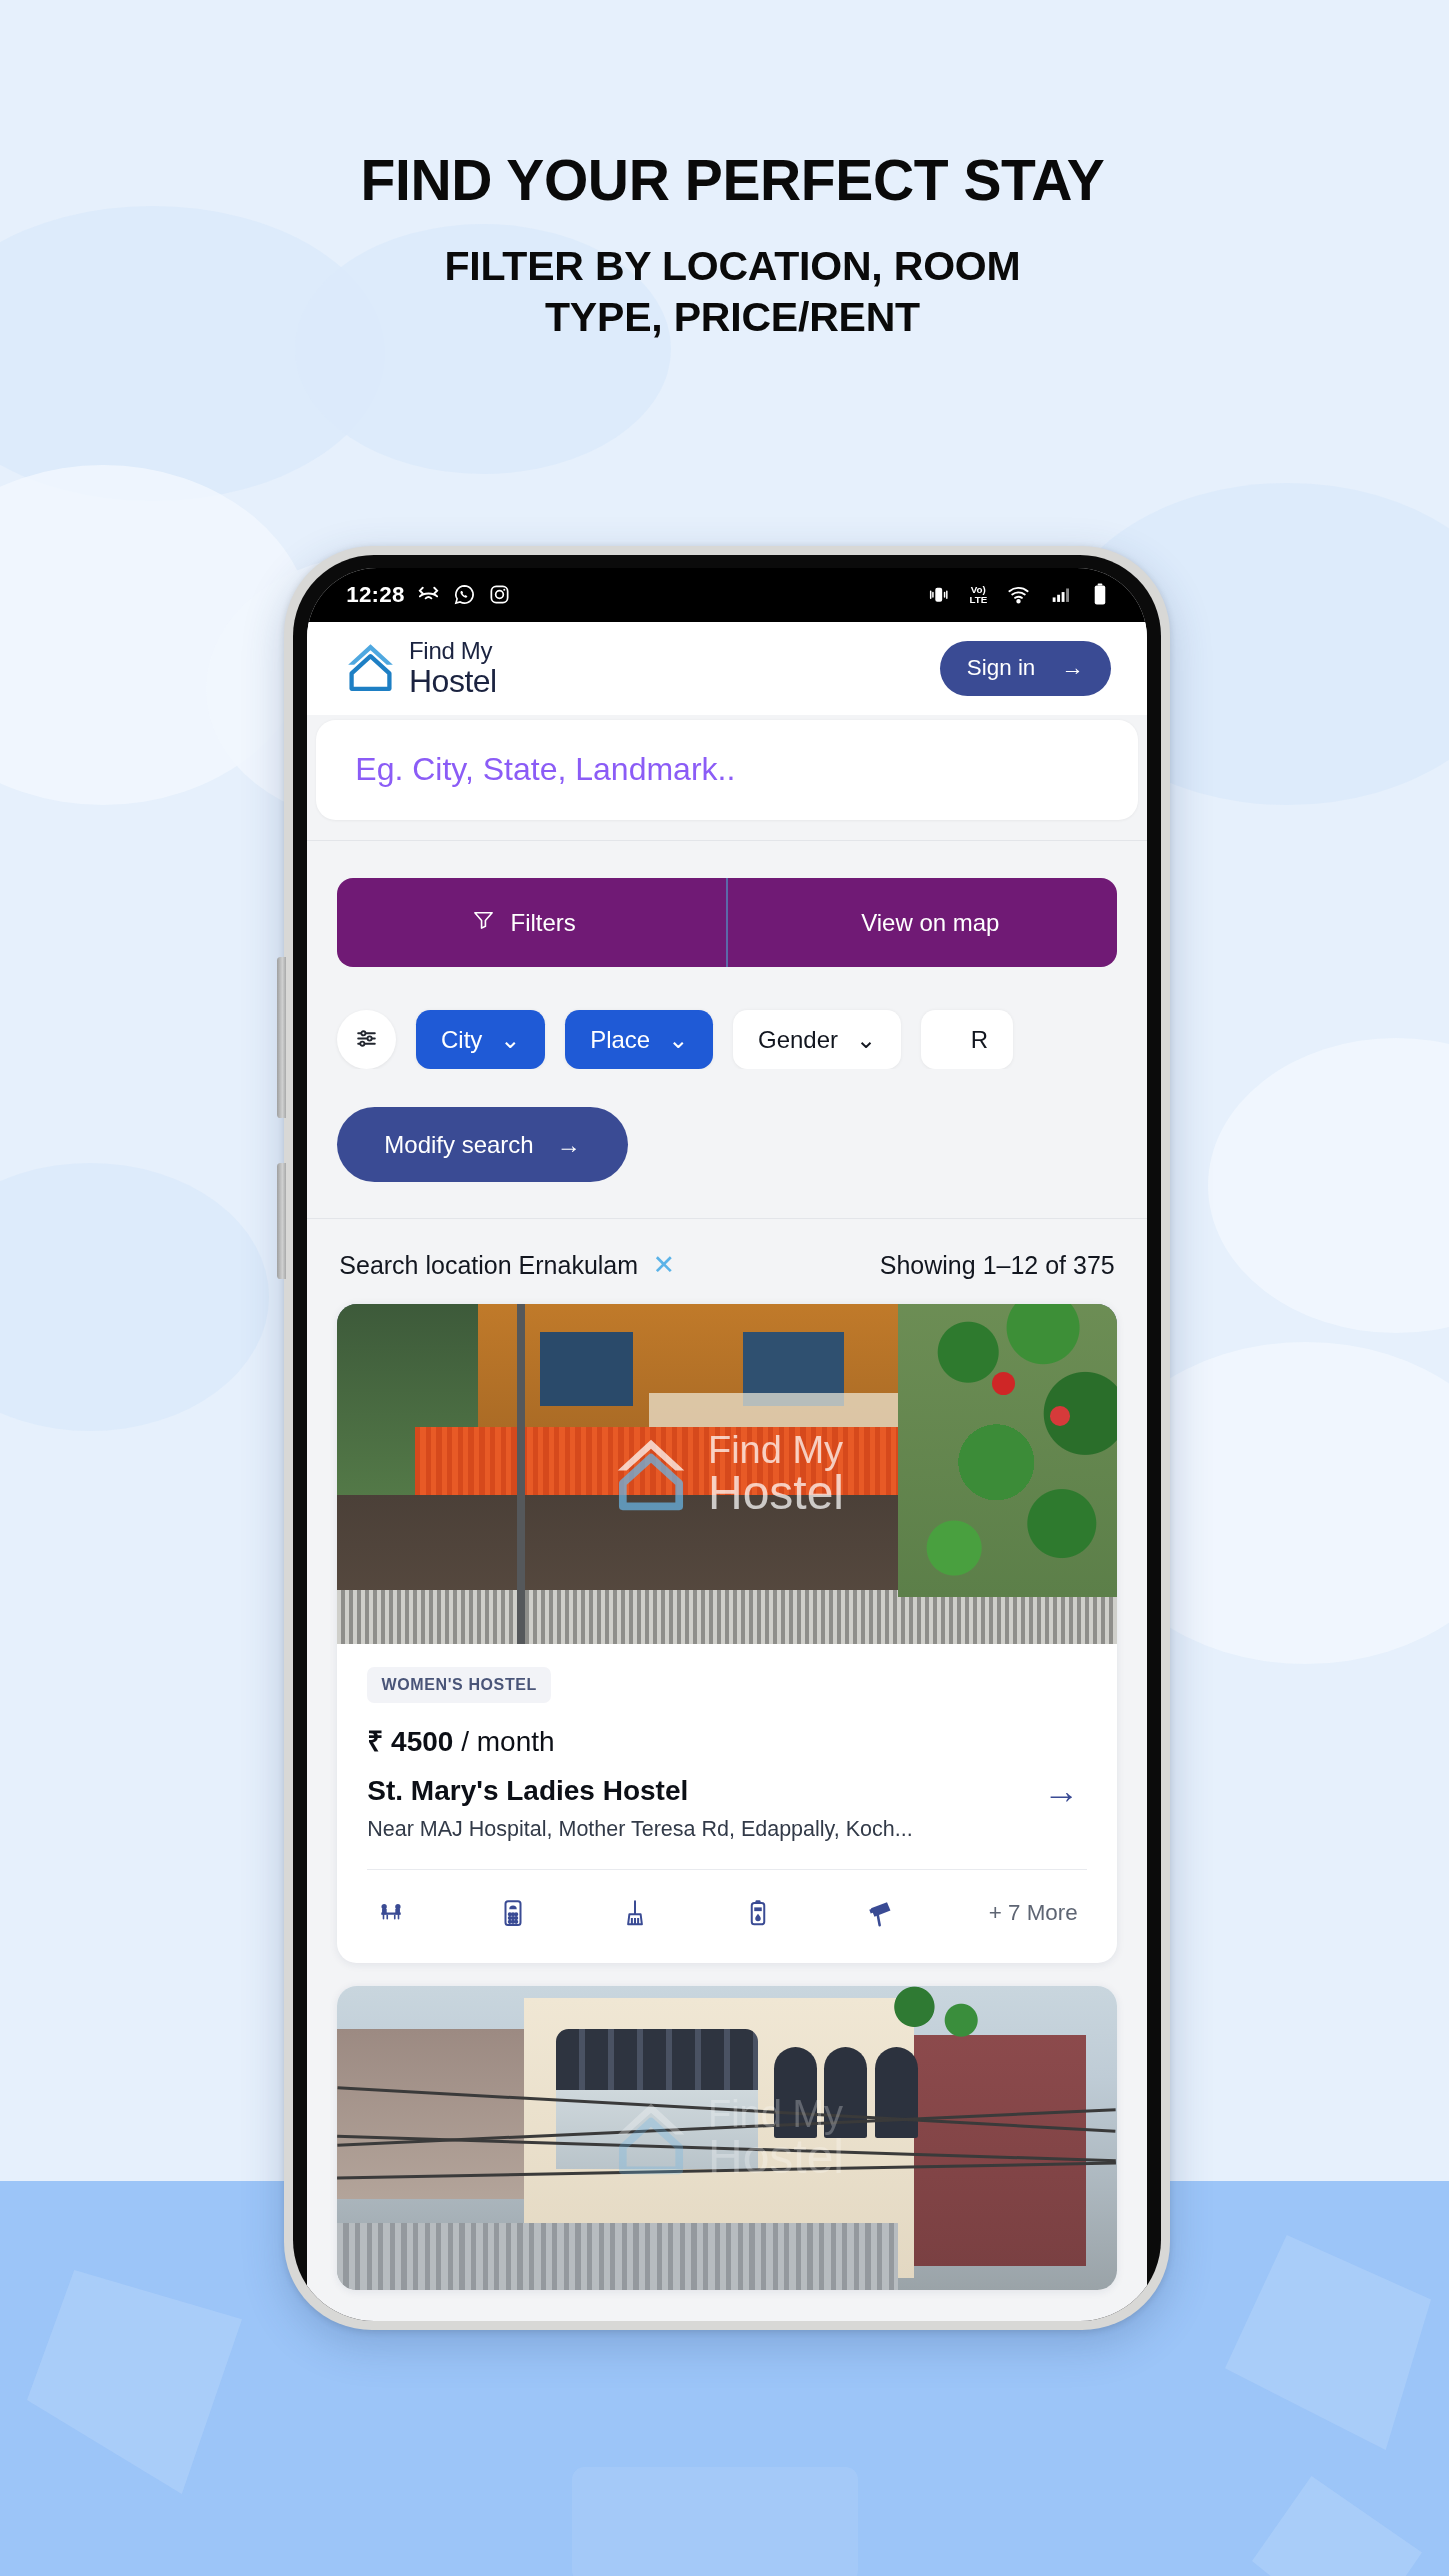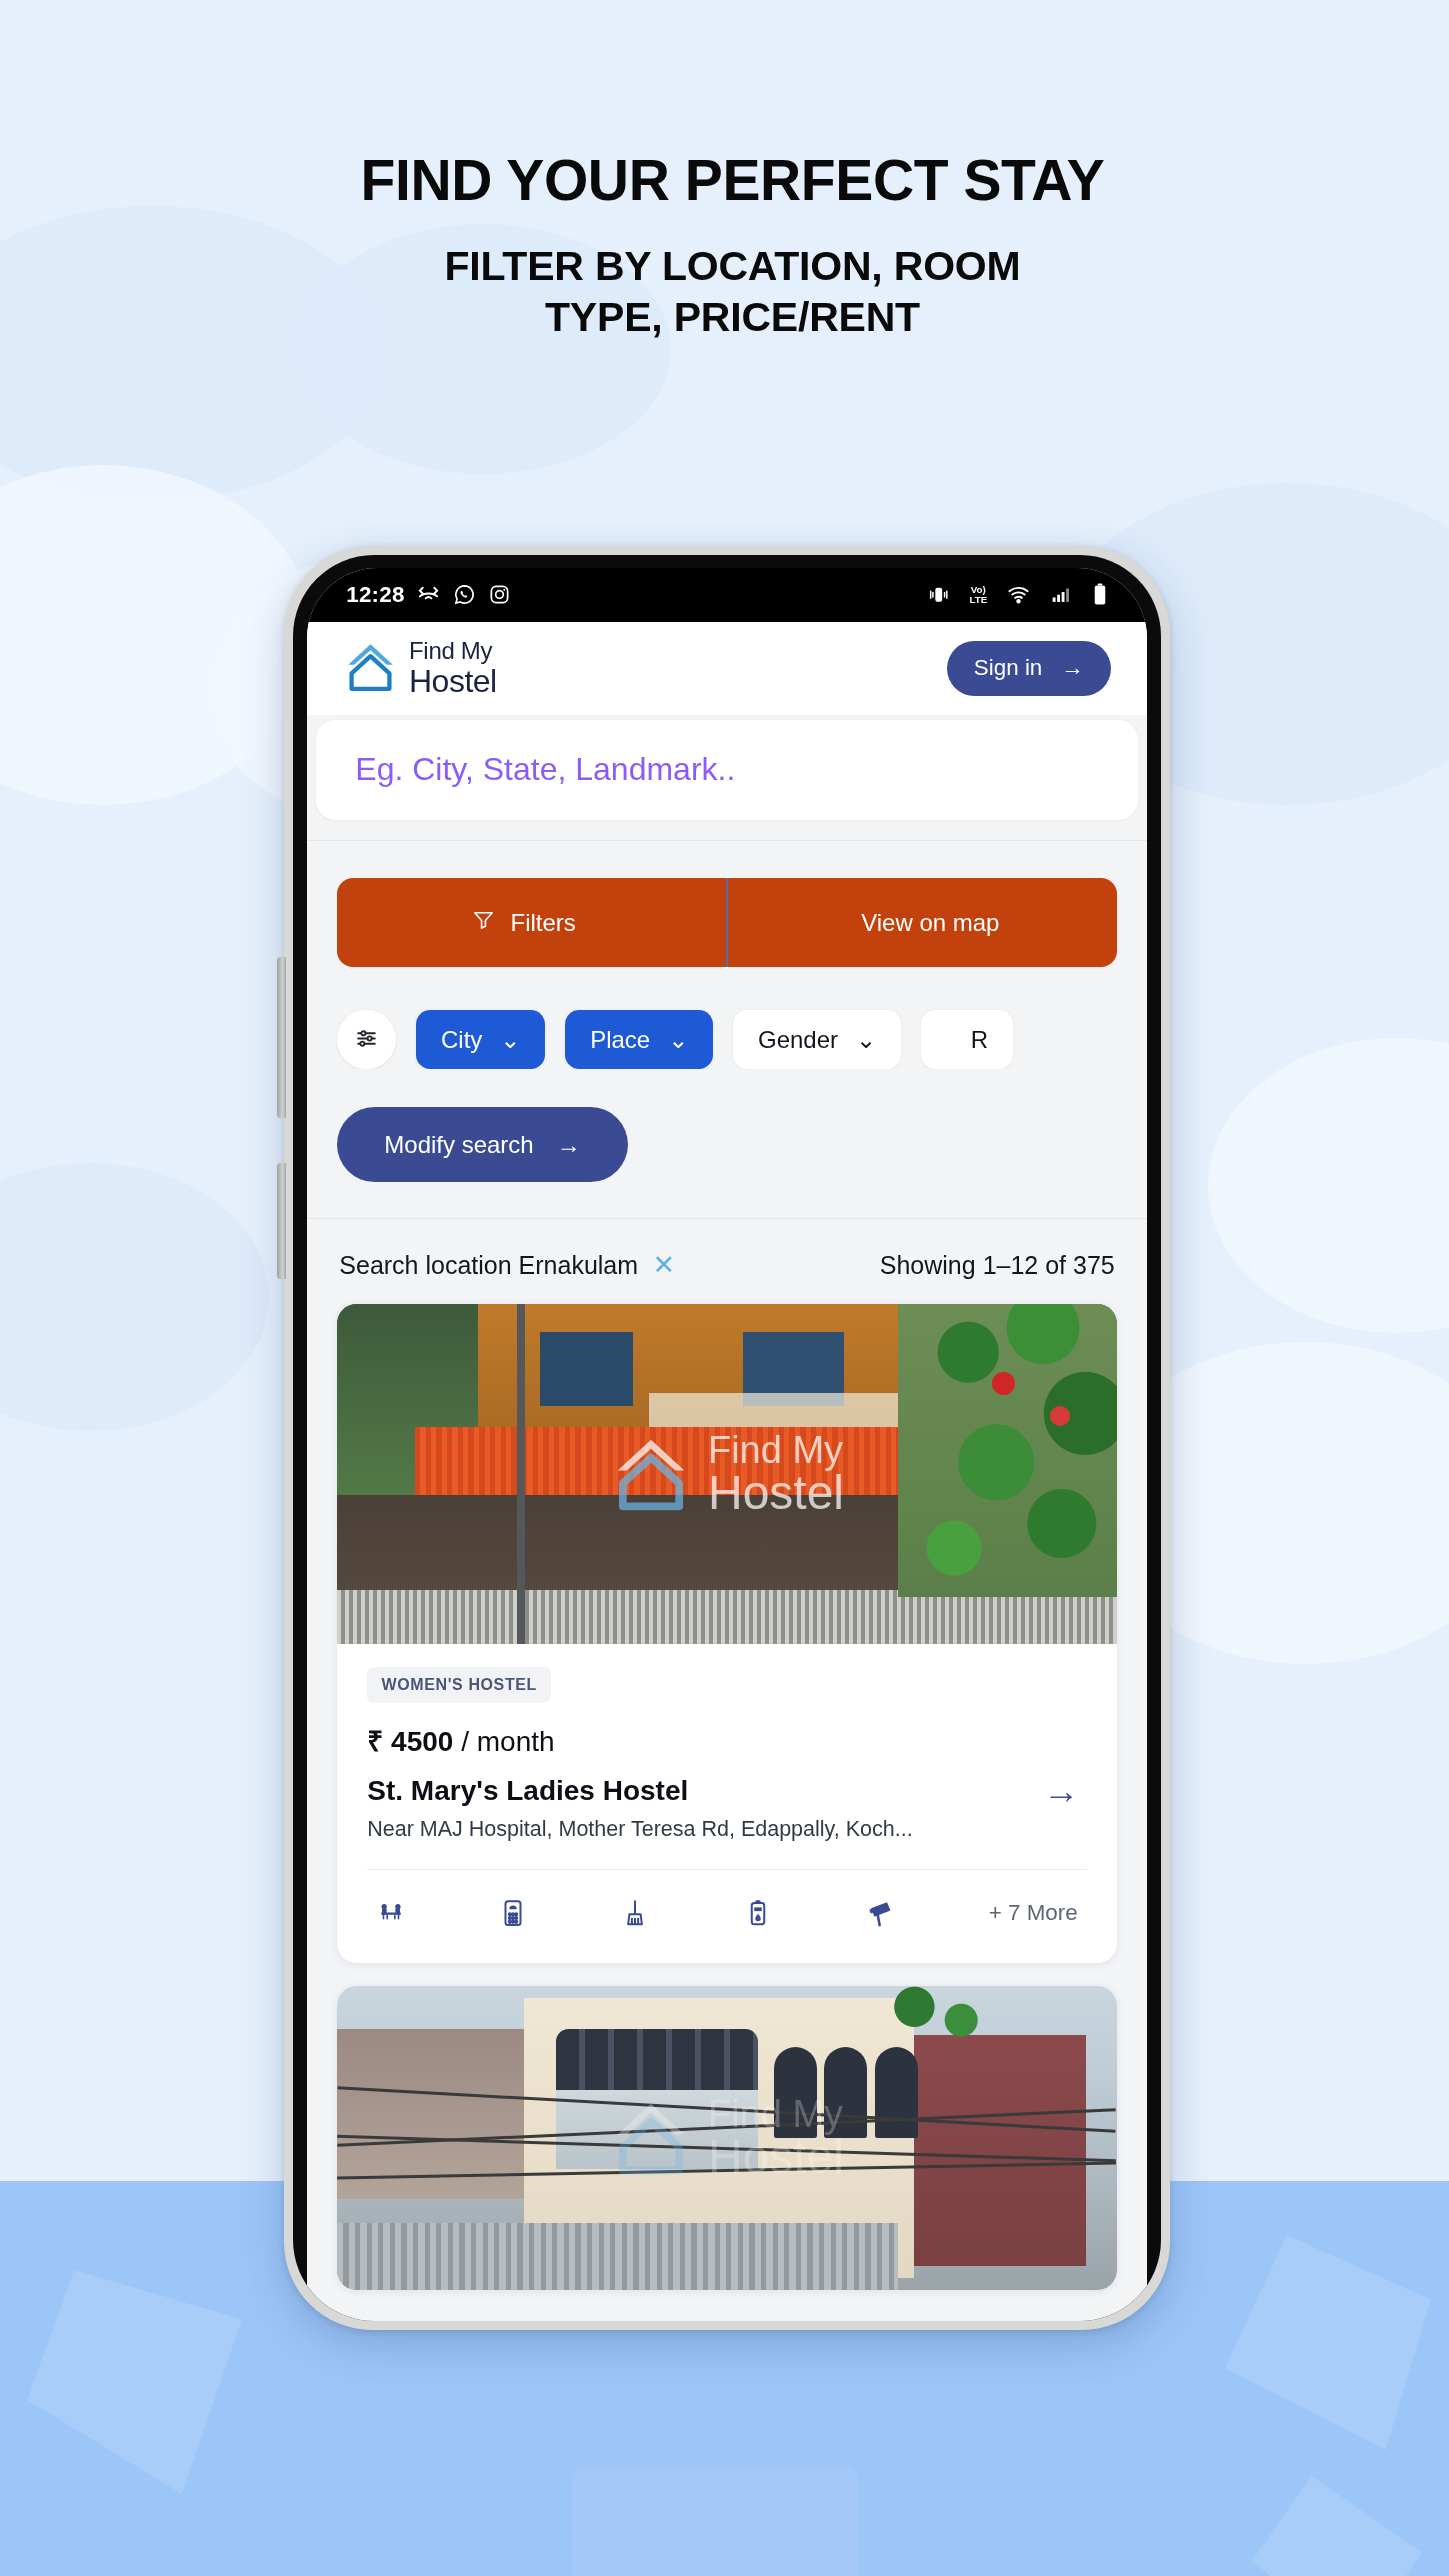--- a/index.html
+++ b/index.html
@@ -80,38 +80,38 @@
     justify-content:space-between; padding:0 36px;
   }
   .brand { display:flex; align-items:center; gap:10.7px; }
   .brand-text { line-height:1.0; }
   .brand-l1 { font-size:24px; color:#1B2340; font-weight:400; letter-spacing:-0.3px; }
   .brand-l2 { font-size:32px; color:#1B2340; font-weight:500; letter-spacing:-0.5px; margin-top:1.8px; }
   .signin {
     background:#3A4B94; color:#fff; border:none;
     border-radius:36px; padding:0 27px; height:55px;
     font-size:22.4px; font-family:"Liberation Sans",sans-serif;
-    display:flex; align-items:center; gap:19px; cursor:pointer;
+    display:flex; align-items:center; gap:26px; cursor:pointer;
   }
 
   
   .search-zone { background:#F3F4F6; padding:5.4px 0 0 0; }
   .search-card {
     background:#fff; margin:0 9px; border-radius:19.7px;
     height:100px; display:flex; align-items:center; padding:0 39px;
     box-shadow:0 0.9px 2.7px rgba(0,0,0,.05);
   }
   .search-ph { color:#8b5cf6; font-size:32px; }
 
   .divider { height:0.9px; background:#E3E5E9; margin:19.7px 0 0 0; }
 
   
   .fm-row { padding:38px 30px 0 30px; }
   .fm-bar {
-    display:flex; border-radius:16px; overflow:hidden; background:#c2410c; height:89px;gap:16px;
+    display:flex; border-radius:16px; overflow:hidden; background:#701a75; height:89px;gap:16px;
   }
   .fm-btn {
     flex:1; display:flex; align-items:center; justify-content:center; gap:16px;
     color:#fff; font-size:24px; cursor:pointer;
   }
   .fm-sep { width:1.8px; background:#5B69A8; }
 
   
   .chips {
     display:flex; align-items:center; gap:19.7px;

